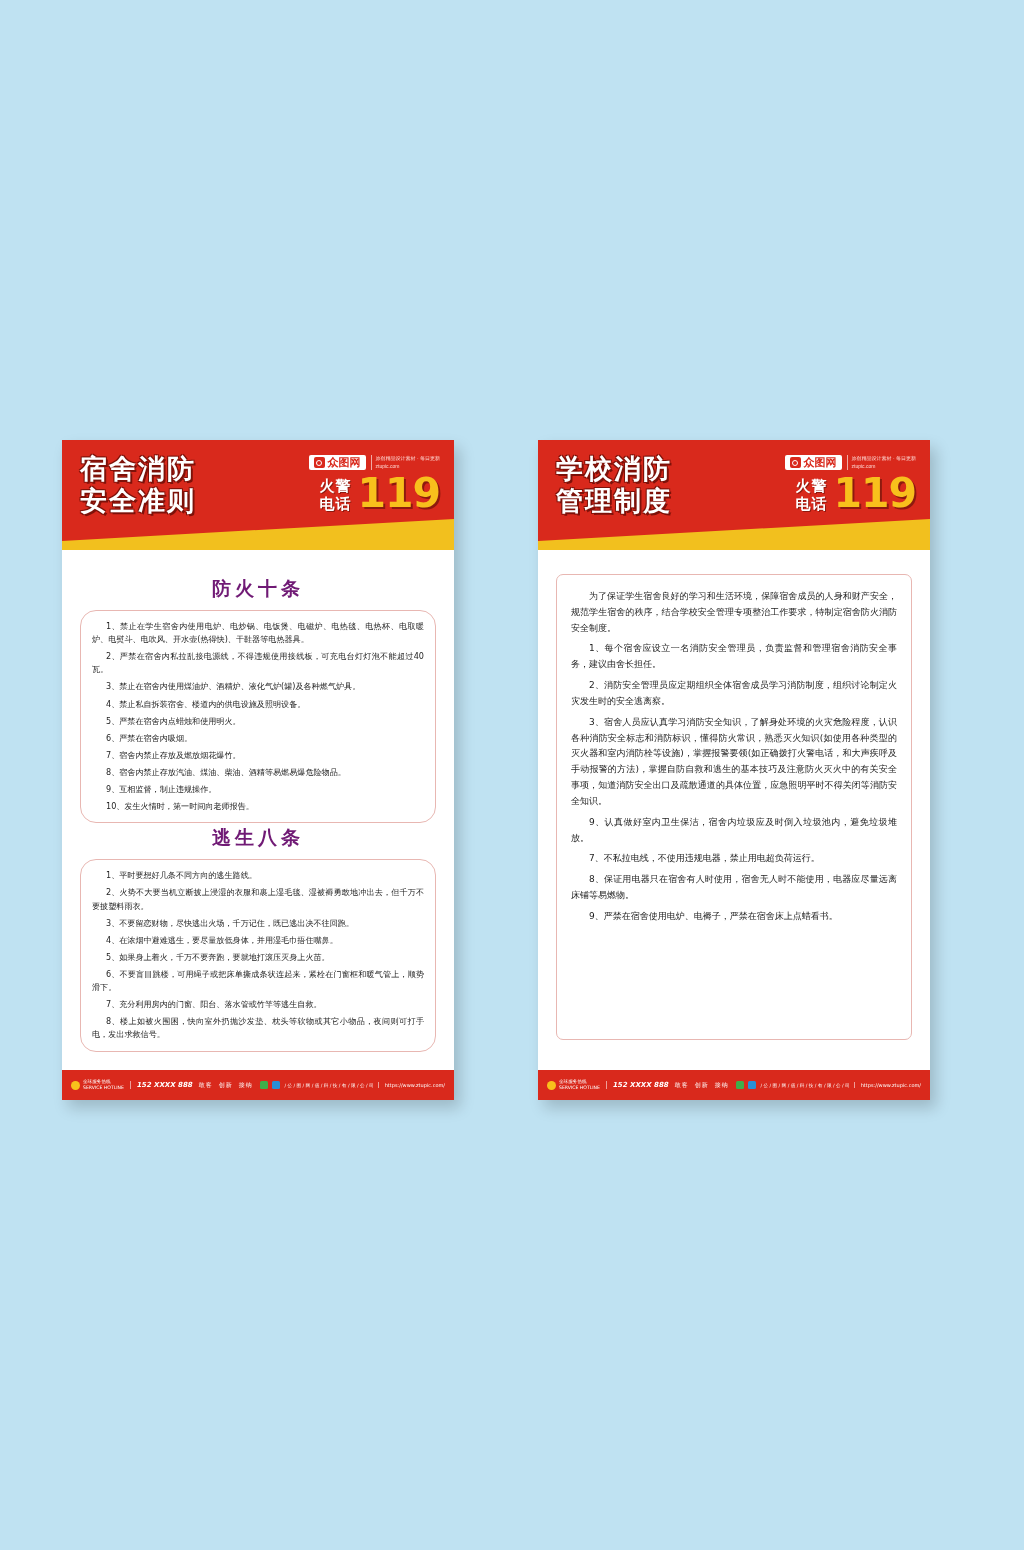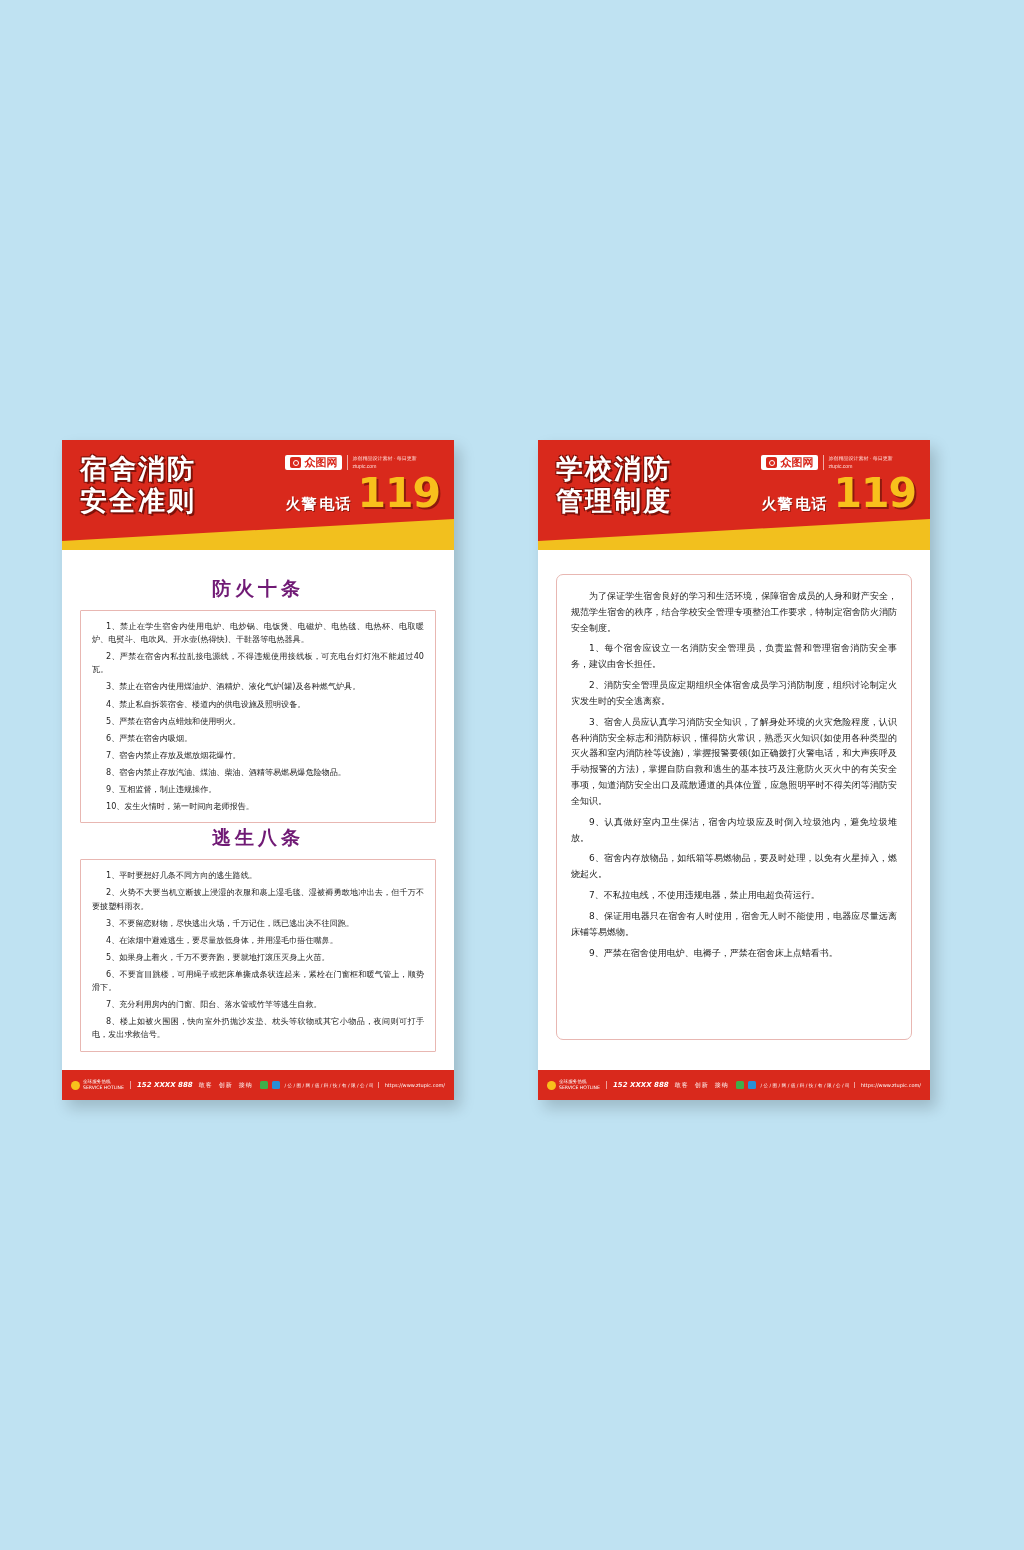--- a/index.html
+++ b/index.html
@@ -71,21 +71,21 @@
       2px 2px 0 #7d1109,
       -1px -1px 0 #7d1109,
       1px -1px 0 #7d1109,
       -1px 1px 0 #7d1109;
     font-family: "DejaVu Sans", "Liberation Sans", sans-serif;
   }
   .right-block {
     margin-left: auto;
     display: flex;
     flex-direction: column;
-    align-items: flex-start;
+    align-items: flex-end;
     padding-top: 2px;
   }
   .brand-row {
     display: flex;
     align-items: center;
     gap: 5px;
   }
   .brand-logo {
     display: flex;
     align-items: center;
@@ -122,21 +122,21 @@
     padding-left: 4px;
   }
   .alarm-row {
     display: flex;
     align-items: flex-end;
     gap: 6px;
     margin-top: 5px;
   }
   .alarm-words {
     display: flex;
-    flex-direction: row;
+    flex-direction: column;
     gap: 2px;
   }
   .alarm-word {
     font-size: 15px;
     font-weight: bold;
     color: #ffffff;
     letter-spacing: 1px;
     line-height: 1.1;
     font-family: "DejaVu Sans", "Liberation Sans", sans-serif;
     text-shadow: 1px 1px 0 #8d1a0f;
@@ -163,21 +163,21 @@
     text-align: center;
     color: #701a75;
     font-size: 19px;
     font-weight: bold;
     letter-spacing: 4px;
     margin: 2px 0 8px;
     font-family: "DejaVu Sans", "Liberation Sans", sans-serif;
   }
   .panel {
     border: 1px solid #e8b7b2;
-    border-radius: 1px;
+    border-radius: 16px;
     padding: 9px 11px;
     margin-bottom: 1px;
   }
   .panel p {
     margin: 0 0 4px;
     font-size: 8.1px;
     line-height: 1.62;
     color: #1d1d1d;
     text-align: justify;
     font-family: "DejaVu Sans", "Liberation Sans", sans-serif;
@@ -389,21 +389,20 @@
       </div>
     </div>
 
     <div class="body">
       <div class="text-panel">
         <p>为了保证学生宿舍良好的学习和生活环境，保障宿舍成员的人身和财产安全，规范学生宿舍的秩序，结合学校安全管理专项整治工作要求，特制定宿舍防火消防安全制度。</p>
         <p>1、每个宿舍应设立一名消防安全管理员，负责监督和管理宿舍消防安全事务，建议由舍长担任。</p>
         <p>2、消防安全管理员应定期组织全体宿舍成员学习消防制度，组织讨论制定火灾发生时的安全逃离察。</p>
         <p>3、宿舍人员应认真学习消防安全知识，了解身处环境的火灾危险程度，认识各种消防安全标志和消防标识，懂得防火常识，熟悉灭火知识(如使用各种类型的灭火器和室内消防栓等设施)，掌握报警要领(如正确拨打火警电话，和大声疾呼及手动报警的方法)，掌握自防自救和逃生的基本技巧及注意防火灭火中的有关安全事项，知道消防安全出口及疏散通道的具体位置，应急照明平时不得关闭等消防安全知识。</p>
         <p>9、认真做好室内卫生保洁，宿舍内垃圾应及时倒入垃圾池内，避免垃圾堆放。</p>
-        <p>6、宿舍内存放物品，如纸箱等易燃物品，要及时处理，以免有火星掉入，燃烧起火。</p>
         <p>7、不私拉电线，不使用违规电器，禁止用电超负荷运行。</p>
         <p>8、保证用电器只在宿舍有人时使用，宿舍无人时不能使用，电器应尽量远离床铺等易燃物。</p>
         <p>9、严禁在宿舍使用电炉、电褥子，严禁在宿舍床上点蜡看书。</p>
       </div>
     </div>
 
     <div class="footer">
       <span class="footer-badge">
         <span class="footer-dot"></span>
         <span class="footer-txt">

